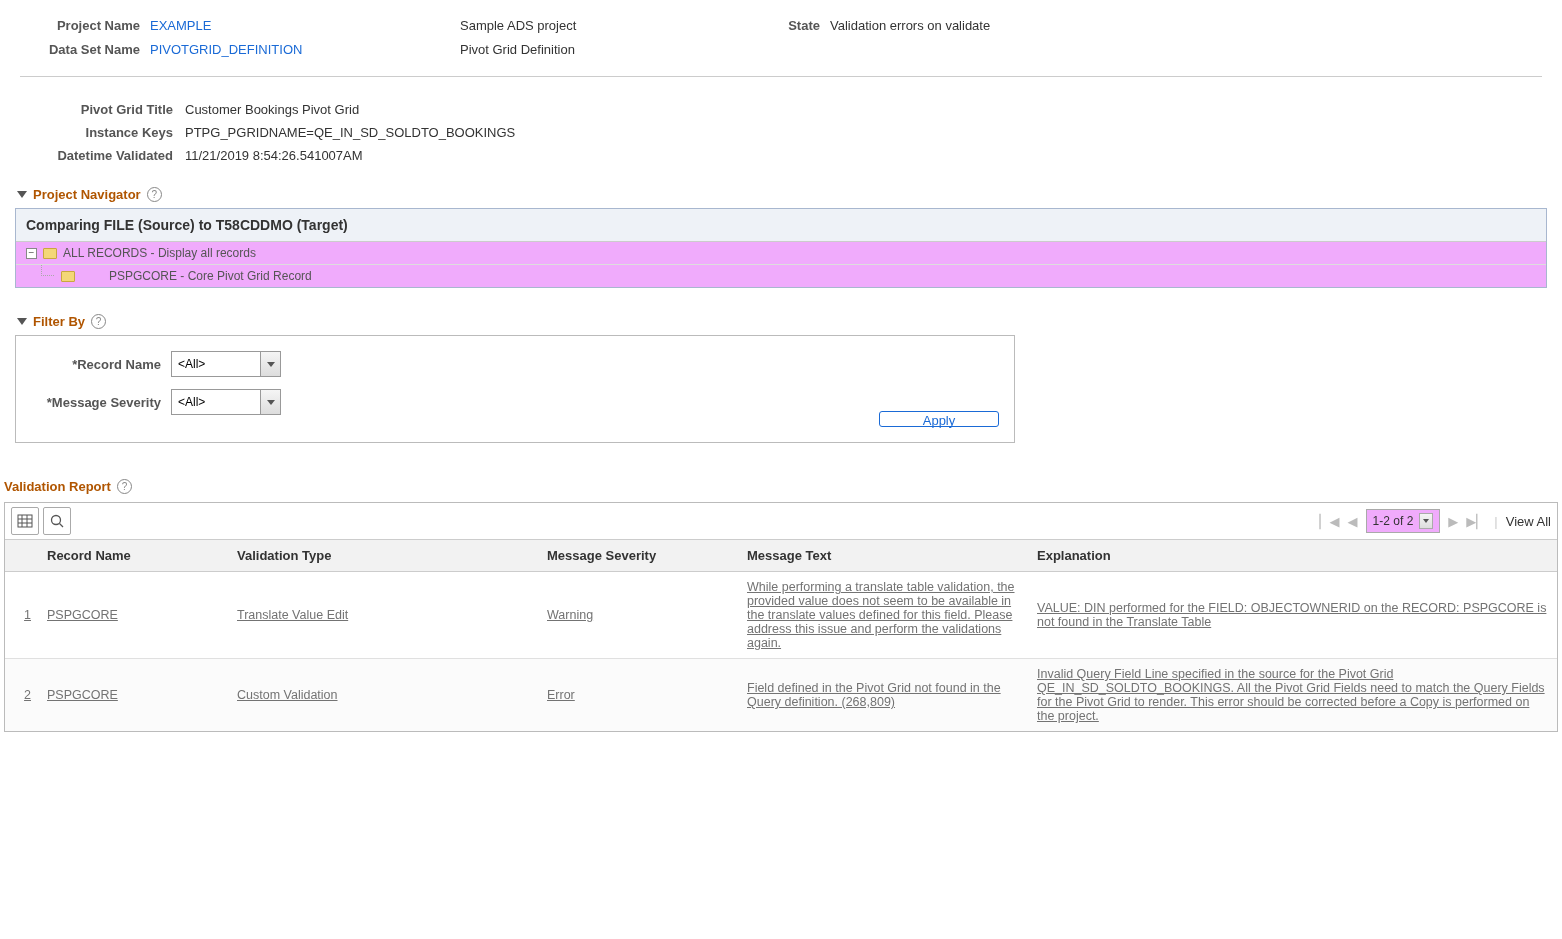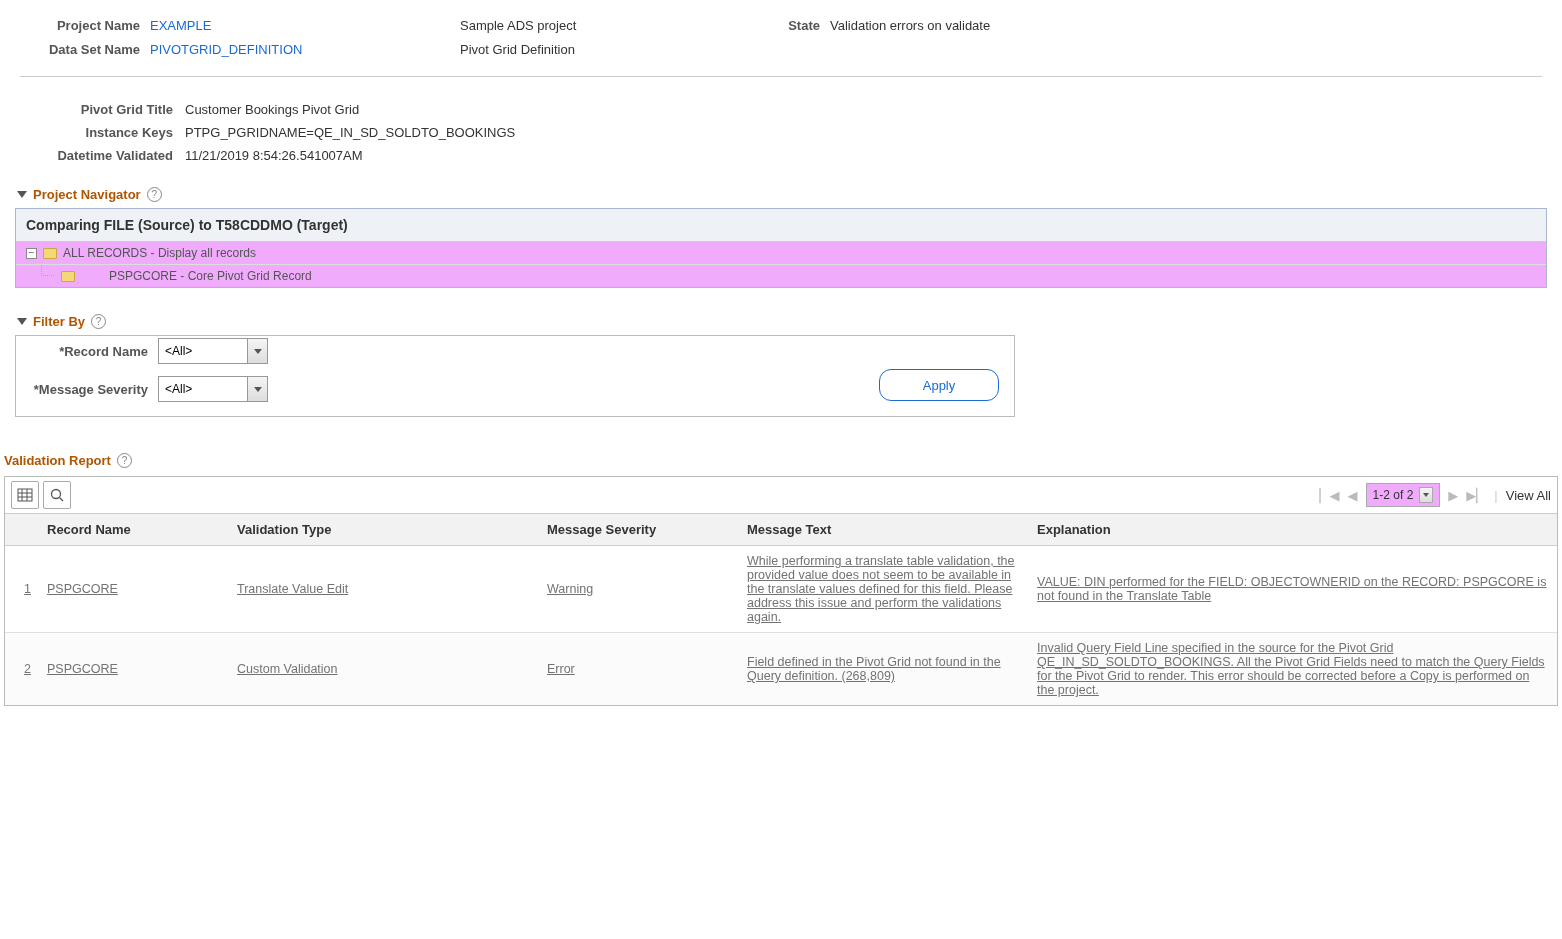--- a/index.html
+++ b/index.html
@@ -73,43 +73,43 @@
     width:14px; height:11px; background:#f4d777; border:1px solid #c9a83e;
     border-radius:1px; margin-right:6px; position:relative;
   }
   .tree-row.child { padding-left: 45px; position:relative;gap:28px; }
   .tree-row.child::before{
     content:''; position:absolute; left:25px; top:0; bottom:50%; width:12px;
     border-left:1px dotted #aaa; border-bottom:1px dotted #aaa;
   }
   
   .filter-panel {
-    border:1px solid #bbb; margin:0 15px 30px 15px; padding:2px; width:1000px; max-width:calc(100% - 30px);
+    border:1px solid #bbb; margin:0 15px 30px 15px; padding:15px; width:1000px; max-width:calc(100% - 30px);
     position:relative;
   }
   .filter-row { display:flex; align-items:center; margin-bottom:12px; }
   .filter-label { width:140px; text-align:right; padding-right:10px; color:#555; font-weight:bold; }
   .select-wrap { position:relative; display:inline-block; }
   .select {
     width:110px; height:26px; border:1px solid #999; background:#fff;
     padding:3px 22px 3px 6px; font-size:12px; appearance:none; -webkit-appearance:none;
   }
   .select-arrow{
     position:absolute; right:1px; top:1px; bottom:1px; width:20px;
     background:linear-gradient(#f5f5f5,#ddd); border-left:1px solid #999;
     display:flex; align-items:center; justify-content:center; pointer-events:none;
   }
   .select-arrow::after{
     content:''; width:0;height:0;border-left:4px solid transparent;
     border-right:4px solid transparent;border-top:5px solid #555;
   }
   .apply-btn {
     position:absolute; right:15px; bottom:15px;
-    width:120px; height:32px; border:1px solid #1a6ad6; background:#fff;
-    color:#1a6ad6; border-radius:12px; cursor:pointer; font-size:13px;
+    width:120px; height:16px; border:1px solid #1a6ad6; background:#fff;
+    color:#1a6ad6; border-radius:3px; cursor:pointer; font-size:13px;
   }
   
   .report-header {
     padding: 6px 0 8px 4px;
     color:#b05500; font-weight:bold; display:flex; align-items:center;
   }
   
   .grid-container { border:1px solid #bbb; margin:0 4px; }
   .grid-toolbar {
     display:flex; align-items:center; justify-content:space-between;

